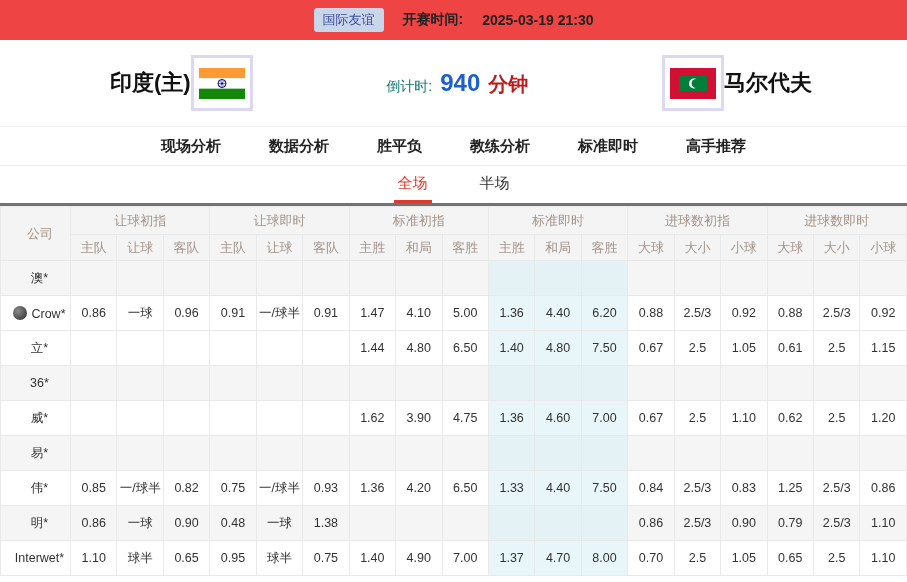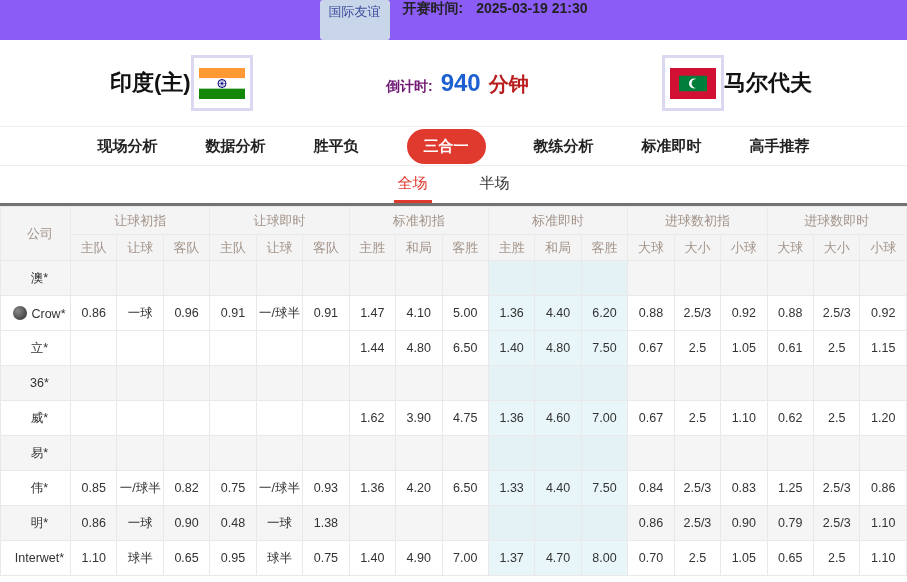--- a/index.html
+++ b/index.html
@@ -6,24 +6,25 @@
   html,body { background:#fff; }
   body {
     width: 907px;
     font-family: "Liberation Sans", "DejaVu Sans", sans-serif;
     color:#333;
   }
 
   
   .top-strip {
     height: 40px;
-    background:#8b5cf6;
+    background:#ef4444;
     display:flex;
+    align-items:center;
     justify-content:center;
-    gap:13px;
+    gap:19px;
     font-size:14px;
   }
   .badge {
     background:#c9d5e8;
     color:#3d4ea0;
     font-size:13px;
     padding:3px 9px;
     border-radius:3px;
     cursor:pointer;
   }
@@ -41,21 +42,21 @@
   .team { display:flex; align-items:center; }
   .team-name { font-size:22px; font-weight:bold; color:#111; white-space:nowrap; }
   .flag-box {
     width:62px; height:56px;
     border:3px solid #ddd8f2;
     background:#fff;
     display:flex; align-items:center; justify-content:center;
   }
   .flag-box svg { display:block; }
   .countdown { display:flex; align-items:baseline; gap:8px; }
-  .cd-label { color:#701a75; font-size:14px;font-weight:bold; }
+  .cd-label { color:#0f766e; font-size:14px; }
   .cd-value { color:#1b5fd0; font-size:24px; font-weight:bold; }
   .cd-unit  { color:#b91c1c; font-size:20px; font-weight:bold; }
 
   
   .nav-bar {
     height:40px;
     display:flex;
     align-items:center;
     justify-content:center;
     gap:48px;
@@ -184,21 +185,20 @@
       </svg>
     </span>
     <span class="team-name" data-interactable="false">马尔代夫</span>
   </div>
 </div>
 
 <div class="nav-bar" data-interactable="false">
     <div class="nav-item" data-interactable="true">现场分析</div>
     <div class="nav-item" data-interactable="true">数据分析</div>
     <div class="nav-item" data-interactable="true">胜平负</div>
-    <div class="nav-item active" data-interactable="true">三合一</div>
     <div class="nav-item" data-interactable="true">教练分析</div>
     <div class="nav-item" data-interactable="true">标准即时</div>
     <div class="nav-item" data-interactable="true">高手推荐</div>
   </div>
 
 <div class="subtab-bar" data-interactable="false">
     <div class="subtab active" data-interactable="true">全场</div>
     <div class="subtab" data-interactable="true">半场</div>
   </div>
 

